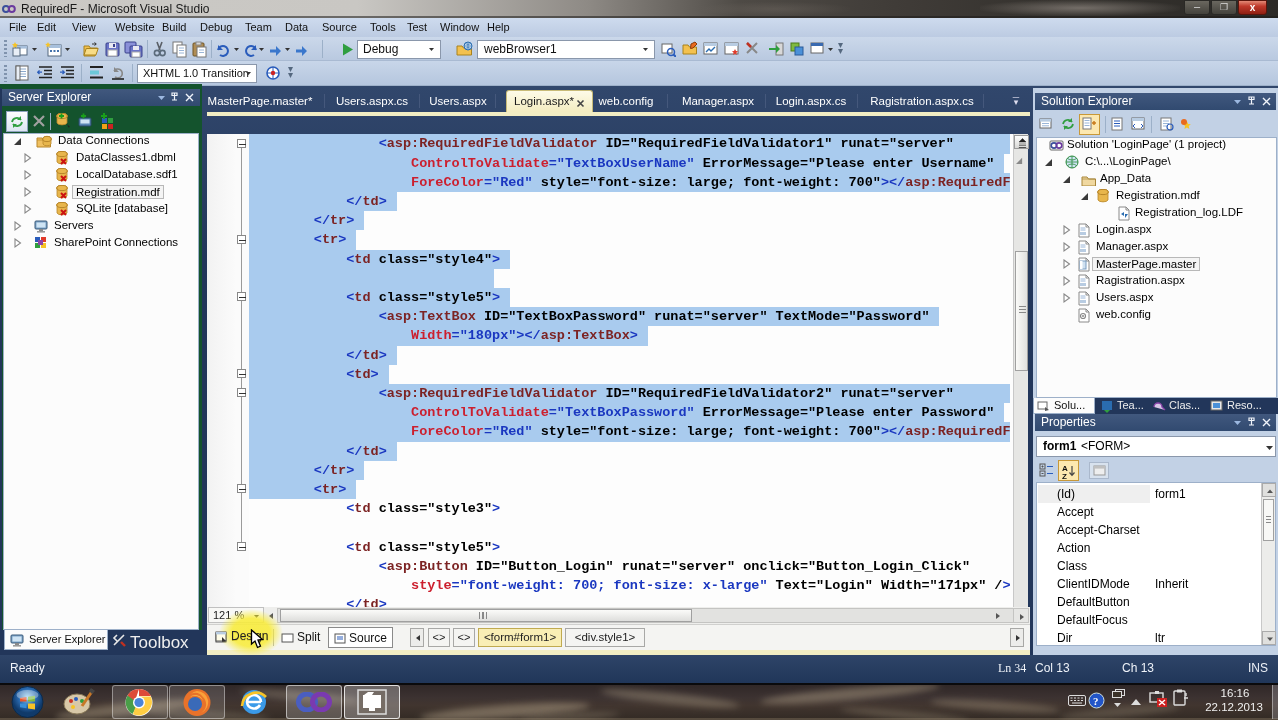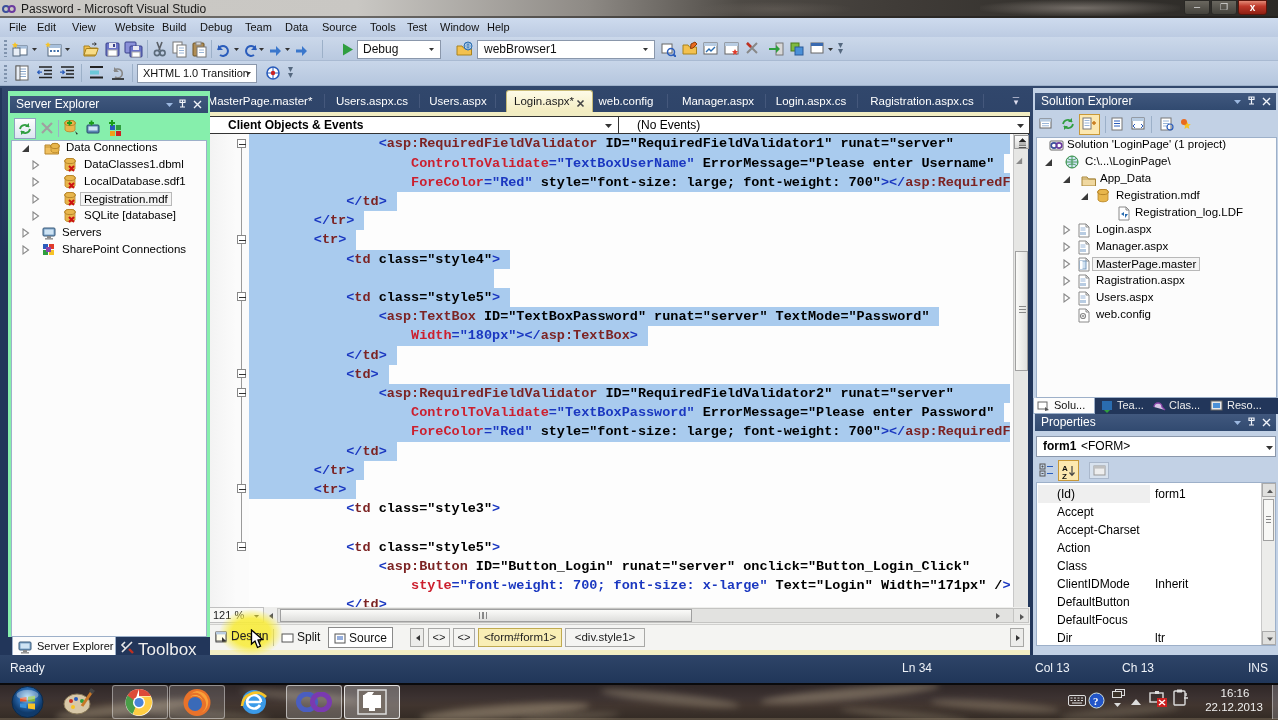--- a/index.html
+++ b/index.html
@@ -14,21 +14,21 @@
 <div class="abs" style="left:0;top:0;width:1278px;height:720px;background:#22365a;">
 <div class="abs" style="left:0;top:0;width:1278px;height:18px;background:linear-gradient(90deg,#cbc9c5 0,#c9c7c3 28%,#8e8a85 46%,#4e4a45 58%,#403c38 70%,#35322e 82%,#2c2a27 100%);">
       <div class="abs" style="left:0;top:16px;width:1278px;height:2px;background:rgba(30,28,26,.55)"></div>
       <div class="abs" style="left:980px;top:0;width:200px;height:16px;background:radial-gradient(ellipse at center, rgba(150,142,135,.65), rgba(0,0,0,0) 75%);"></div>
       <div class="abs" style="left:700px;top:2px;width:150px;height:14px;background:radial-gradient(ellipse at center, rgba(120,112,105,.35), rgba(0,0,0,0) 75%);"></div>
     </div>
 <svg style="position:absolute;left:2px;top:3px;" width="15" height="12" viewBox="0 0 15 12">
       <ellipse cx="4" cy="6" rx="3" ry="2.9" fill="none" stroke="#3b4f9b" stroke-width="2"></ellipse>
       <ellipse cx="9.8" cy="6" rx="3" ry="2.9" fill="none" stroke="#6a3a9e" stroke-width="2"></ellipse>
     </svg>
-<div class="abs" style="left:21px;top:1px;font-size:12px;color:#1a1a1a;height:16px;line-height:16px;">Password - Microsoft Visual Studio</div>
+<div class="abs" style="left:21px;top:1px;font-size:12px;color:#1a1a1a;height:16px;line-height:16px;">RequiredF - Microsoft Visual Studio</div>
 <div class="abs" style="left:1184px;top:0px;width:26px;height:15px;background:linear-gradient(#6a675f,#44423c);border:1px solid #2a2926;border-radius:0 0 3px 3px;color:#ddd;text-align:center;line-height:11px;font-size:11px;">–</div>
 <div class="abs" style="left:1211px;top:0px;width:26px;height:15px;background:linear-gradient(#6a675f,#44423c);border:1px solid #2a2926;border-radius:0 0 3px 3px;color:#ddd;text-align:center;line-height:13px;font-size:9px;">❐</div>
 <div class="abs" style="left:1238px;top:0px;width:29px;height:15px;background:linear-gradient(#e38a76,#c0392b 40%,#8f2013);border:1px solid #5a150c;border-radius:0 0 3px 3px;color:#fff;text-align:center;line-height:13px;font-size:10px;font-weight:bold;">x</div>
 <div class="abs" style="left:0;top:18px;width:1278px;height:19px;background:linear-gradient(#cedbee,#bccbe2);">
 <div class="mi" style="left:9px">File</div>
 <div class="mi" style="left:37px">Edit</div>
 <div class="mi" style="left:72px">View</div>
 <div class="mi" style="left:115px">Website</div>
 <div class="mi" style="left:162px">Build</div>
 <div class="mi" style="left:200px">Debug</div>
@@ -229,31 +229,20 @@
 <div class="abs" style="left:857px;top:94px;width:1px;height:14px;background:#45587c"></div>
 <div class="abs" style="left:983px;top:94px;width:1px;height:14px;background:#45587c"></div>
 <div class="abs" style="left:506px;top:90px;width:87px;height:22px;background:linear-gradient(#fdfbe8,#f3ecc0);border:1px solid #c8bb78;border-bottom:none;border-radius:3px 3px 0 0;">
       <div class="abs" style="left:7px;top:4px;font-size:11.5px;color:#1a1a1a;">Login.aspx*</div>
       <svg style="position:absolute;left:69px;top:8px" width="9" height="9" viewBox="0 0 9 9">
         <path d="M1.5 1.5 l6 6 M7.5 1.5 l-6 6" stroke="#444" stroke-width="1.6"></path>
       </svg>
     </div>
 <div class="abs" style="left:1009px;top:95px;width:14px;height:12px;color:#dde;font-size:9px;line-height:5px;text-align:center;">─<br>▾</div>
 <div class="abs" style="left:207px;top:112px;width:823px;height:4px;background:#f2edc3;"></div>
-<div class="abs" style="left:207px;top:116px;width:823px;height:18px;background:#fff;border:1px solid #333;">
-<div class="abs" style="left:20px;top:1px;font-size:12px;font-weight:bold;color:#000;">Client Objects &amp; Events</div>
-<svg style="position:absolute;left:396px;top:6px;" width="9" height="6" viewBox="0 0 9 6">
-        <path d="M1 1 L4.5 5 L8 1 Z" fill="#333"></path>
-      </svg>
-<div class="abs" style="left:410px;top:0;width:1px;height:16px;background:#333"></div>
-<div class="abs" style="left:429px;top:1px;font-size:12px;color:#000;">(No Events)</div>
-<svg style="position:absolute;left:808px;top:6px;" width="9" height="6" viewBox="0 0 9 6">
-        <path d="M1 1 L4.5 5 L8 1 Z" fill="#333"></path>
-      </svg>
-</div>
 <div class="abs" style="left:207px;top:134px;width:806px;height:473px;background:#fdfdfd;overflow:hidden;">
 <div class="abs" style="left:0;top:0;width:42px;height:473px;background:linear-gradient(90deg,#f2f2f2,#fbfbfb 70%);"></div>
 </div>
 <div class="abs" style="left:0;top:0;width:1278px;height:720px;pointer-events:none;">
 <div class="abs" style="left:207px;top:134px;width:803px;height:473px;overflow:hidden;">
         <div class="abs" style="left:-207px;top:-134px;width:1278px;height:720px;">
 <div style="position:absolute;left:241px;top:144px;width:1px;height:403px;background:#9a9a9a"></div>
 <div style="position:absolute;left:237px;top:138.5px;width:9px;height:9px;background:#fff;border:1px solid #888;"></div>
 <div style="position:absolute;left:239px;top:143.5px;width:7px;height:1px;background:#333"></div>
 <div style="position:absolute;left:237px;top:234.5px;width:9px;height:9px;background:#fff;border:1px solid #888;"></div>
@@ -385,21 +374,21 @@
 <div class="abs" style="left:219px;top:609px;width:64px;height:47px;border-radius:50%;background:radial-gradient(closest-side, rgba(248,236,60,0.92) 0%, rgba(248,236,60,0.88) 60%, rgba(250,240,90,0) 100%);"></div>
 <svg style="position:absolute;left:215px;top:631px;" width="13" height="12" viewBox="0 0 13 12">
       <rect x="1" y="1" width="10" height="9" fill="#fffde8" stroke="#555"></rect>
       <rect x="1" y="1" width="10" height="2.4" fill="#b8cce2"></rect>
       <path d="M7 6 l4 4 h-4 z" fill="#333"></path>
     </svg>
 <div class="abs" style="left:231px;top:629px;font-size:12px;color:#222;">Design</div>
 <svg style="position:absolute;left:250px;top:629px;" width="14" height="20" viewBox="0 0 14 20">
       <path d="M1.5 1 L1.5 15 L5 12 L7.5 18.5 L10.5 17.2 L8 11 L12.5 10.5 Z" fill="#fff" stroke="#000" stroke-width="1.3"></path>
     </svg>
-<div class="abs" style="left:0;top:91px;width:202px;height:567px;background:#86efac;margin-left:8px;">
+<div class="abs" style="left:0;top:84px;width:202px;height:567px;background:#14532d;">
 <div class="abs" style="left:2px;top:5px;width:198px;height:17px;background:linear-gradient(#41587e,#314a70);">
         <div class="abs" style="left:6px;top:1px;font-size:12px;color:#fff;">Server Explorer</div>
         <svg style="position:absolute;left:155px;top:6px;" width="9" height="6" viewBox="0 0 9 6">
           <path d="M1 1 L4.5 5 L8 1 Z" fill="#9cb8e0"></path>
         </svg>
         <svg style="position:absolute;left:168px;top:3px;" width="9" height="12" viewBox="0 0 9 12">
           <path d="M4.5 1 v7 M2 8 h5 M2 3.5 h5 v-2.5 h-5 z" stroke="#f0f4fa" fill="none" stroke-width="1.2"></path>
         </svg>
         <svg style="position:absolute;left:183px;top:4px;" width="9" height="9" viewBox="0 0 9 9">
           <path d="M1 1 l7 7 M8 1 l-7 7" stroke="#f0f4fa" stroke-width="1.4"></path>
@@ -770,21 +759,21 @@
           <div class="abs" style="left:0;top:148px;width:14px;height:14px;background:#e0e0de;border:1px solid #aaa;">
             <svg style="position:absolute;left:3px;top:4px;" width="8" height="7" viewBox="0 0 8 7">
               <path d="M1 1.5 L4 5 L7 1.5 Z" fill="#555"></path>
             </svg>
           </div>
         </div>
 </div>
 </div>
 <div class="abs" style="left:0;top:655px;width:1278px;height:28px;background:linear-gradient(#2e4468,#203659);color:#eef2f8;">
 <div class="abs" style="left:10px;top:6px;font-size:12px;">Ready</div>
-<div class="abs" style="left:902px;top:6px;font-size:12px;">Ln 34</div>
+<div class="abs" style="left:998px;top:6px;font-size:12px;font-family:Liberation Serif, serif;">Ln 34</div>
 <div class="abs" style="left:1035px;top:6px;font-size:12px;">Col 13</div>
 <div class="abs" style="left:1122px;top:6px;font-size:12px;">Ch 13</div>
 <div class="abs" style="left:1248px;top:6px;font-size:12px;">INS</div>
 </div>
 <div class="abs" style="left:0;top:683px;width:1278px;height:37px;overflow:hidden;background:linear-gradient(#2e2626,#3c3231 40%,#41352f 60%,#322a24 100%);">
 <div class="abs" style="left:55px;top:20px;width:150px;height:12px;border-radius:50%;transform:rotate(-6deg);background:rgba(167,152,128,0.50);filter:blur(3px);"></div>
 <div class="abs" style="left:240px;top:8px;width:120px;height:10px;border-radius:50%;transform:rotate(5deg);background:rgba(167,152,128,0.35);filter:blur(3px);"></div>
 <div class="abs" style="left:420px;top:22px;width:170px;height:13px;border-radius:50%;transform:rotate(-4deg);background:rgba(167,152,128,0.55);filter:blur(3px);"></div>
 <div class="abs" style="left:600px;top:10px;width:140px;height:11px;border-radius:50%;transform:rotate(6deg);background:rgba(167,152,128,0.42);filter:blur(3px);"></div>
 <div class="abs" style="left:760px;top:5px;width:180px;height:12px;border-radius:50%;transform:rotate(-5deg);background:rgba(167,152,128,0.50);filter:blur(3px);"></div>

